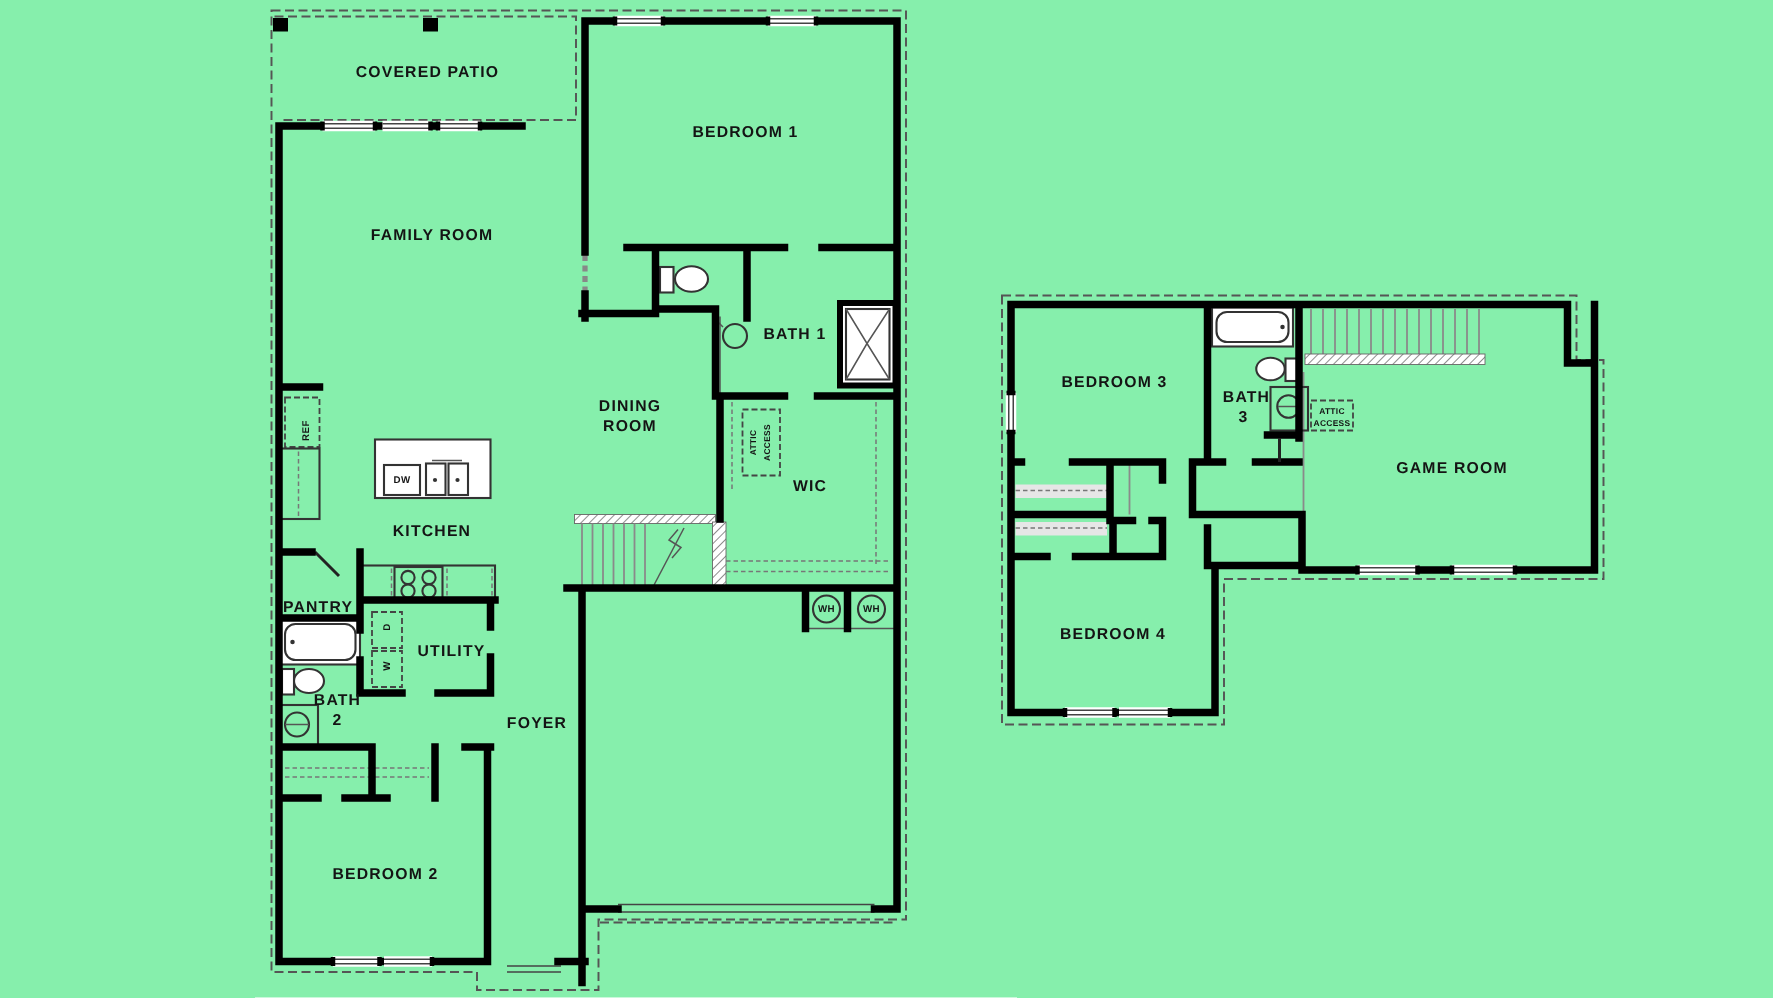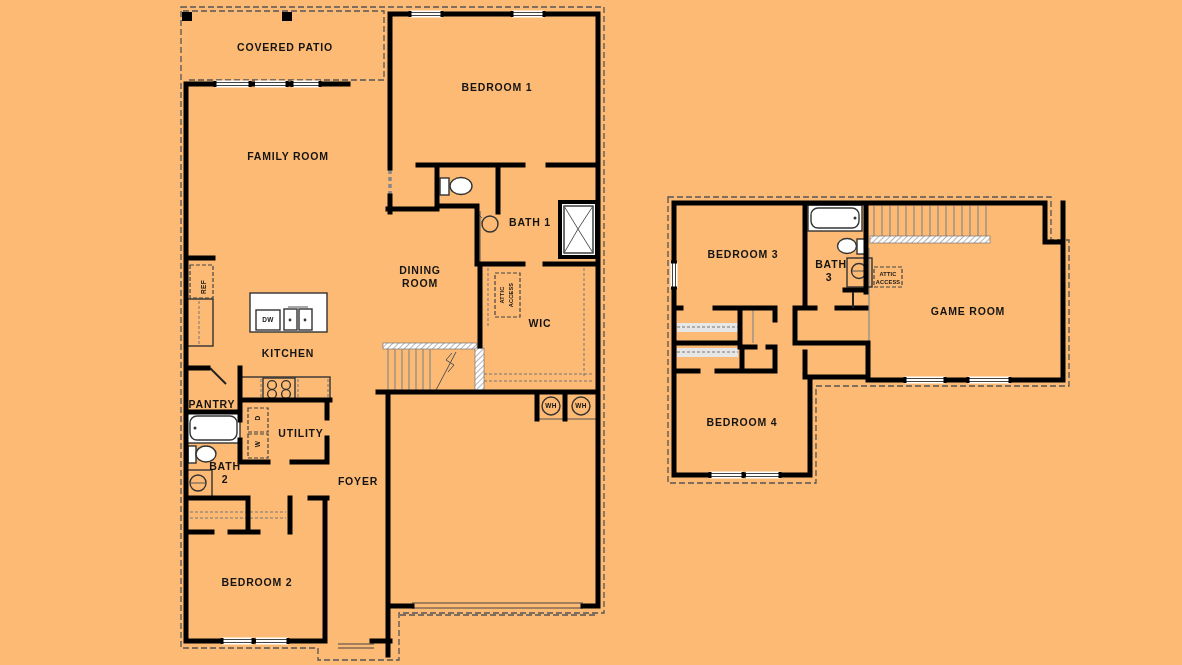--- a/index.html
+++ b/index.html
@@ -1,16 +1,16 @@
 <!DOCTYPE html>
 <html><head>
 <meta charset="utf-8">
 <style>
   html,body{margin:0;padding:0;background:#ffffff;}
-  .canvas{position:relative;width:1182px;height:665px;background:#fdba74;overflow:hidden;
+  .canvas{position:relative;width:1182px;height:665px;background:#86efac;overflow:hidden;
           font-family:"Liberation Sans",sans-serif;}
   svg{display:block}
   .wall{stroke:#000;stroke-width:5;fill:none;stroke-linecap:square;}
   .wall4{stroke:#000;stroke-width:4;fill:#fff;}
   .fix{stroke:#333;stroke-width:1.4;fill:#fff;}
   .fixn{stroke:#333;stroke-width:1.4;fill:none;}
   .thin{stroke:#555;stroke-width:1;fill:none;}
   .thin2{stroke:#222;stroke-width:2;fill:none;}
   .riser{stroke:#8a8a8a;stroke-width:1.2;fill:none;}
   .dash{stroke:#555;stroke-width:1.3;fill:none;stroke-dasharray:6 3;}

